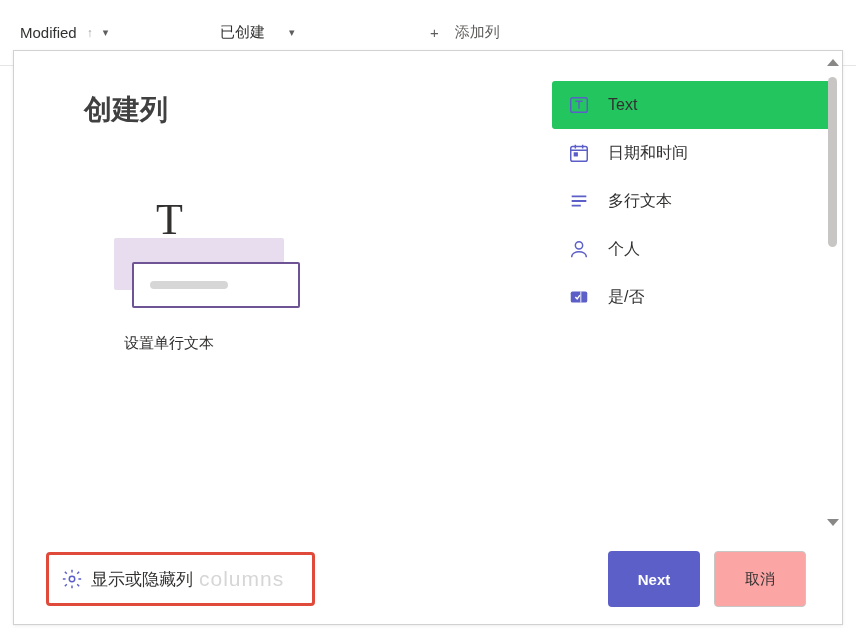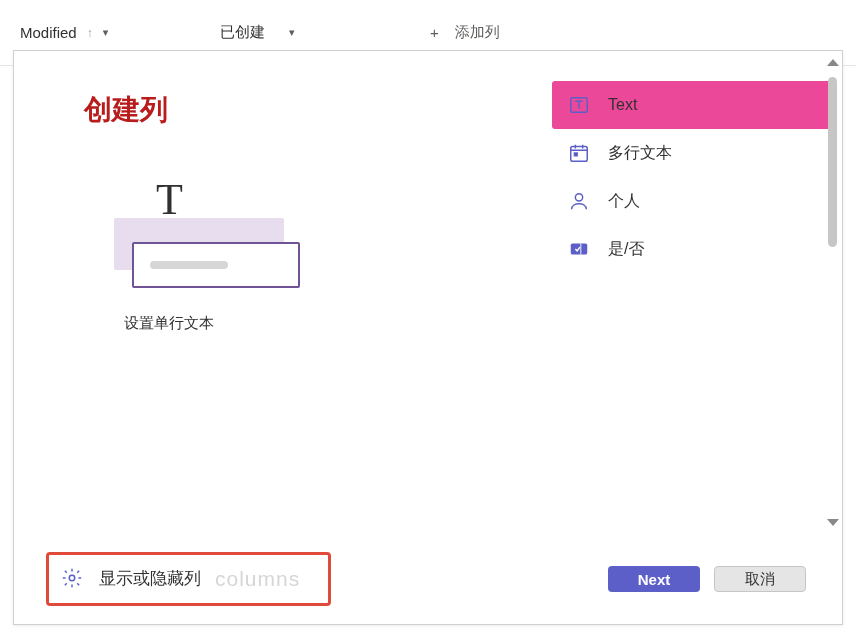--- a/index.html
+++ b/index.html
@@ -70,22 +70,22 @@
       overflow: hidden;
       position: relative;
     }
     .left-panel {
       flex: 1;
       padding: 40px 20px 20px 70px;
     }
     .title {
       font-size: 28px;
       font-weight: 600;
-      color: #b91c1c;
-      margin-bottom: 45px;
+      color: #404040;
+      margin-bottom: 65px;
     }
     .preview-graphic {
       width: 200px;
       height: 140px;
       position: relative;
       margin-left: 20px;
     }
     .preview-back {
       position: absolute;
       top: 44px;
@@ -136,21 +136,21 @@
       display: flex;
       align-items: center;
       gap: 18px;
       padding: 13px 16px;
       font-size: 16px;
       color: #323130;
       border-radius: 3px;
       cursor: pointer;
     }
     .type-item.selected {
-      background: #ec4899;
+      background: #22c55e;
     }
     .type-icon {
       width: 22px;
       height: 22px;
       display: flex;
       align-items: center;
       justify-content: center;
       flex-shrink: 0;
     }
     .type-icon svg {
@@ -194,54 +194,55 @@
       display: flex;
       align-items: center;
       justify-content: space-between;
       padding: 0 36px 0 32px;
     }
     .show-hide-wrap {
       border: 3px solid #e04a3a;
       border-radius: 4px;
       padding: 12px 28px 12px 12px;
       display: flex;
-      gap: 16px;
+      align-items: center;
+      gap: 8px;
     }
     .show-hide-label {
       font-size: 17px;
       color: #323130;
     }
     .ghost-text {
       color: #d6d6d6;
       font-size: 21px;
       margin-left: -2px;
       letter-spacing: 1px;
     }
     .footer-buttons {
       display: flex;
       gap: 14px;
     }
     .btn {
       min-width: 92px;
-      height: 26px;
+      height: 56px;
       border-radius: 4px;
       font-size: 15px;
       display: flex;
       align-items: center;
       justify-content: center;
       cursor: pointer;
     }
     .btn-primary {
       background: #5b5fc7;
       color: #fff;
       border: none;
       font-weight: 600;
     }
     .btn-secondary {
-      background: #e5e5e5;
+      background: #fca5a5;
       color: #323130;
       border: 1px solid #c8c6c4;
     }
   </style>
 </head>
 <body>
 
 <div class="top-bar">
   <div class="col-header modified">
     <span>Modified</span>
@@ -289,23 +290,31 @@
 
 
       <div class="type-item">
         <span class="type-icon">
           <svg viewBox="0 0 24 24" fill="none" stroke="#5b5fc7" stroke-width="1.6">
             <rect x="3" y="5" width="18" height="16" rx="2"></rect>
             <path d="M3 9h18M8 3v4M16 3v4"></path>
             <rect x="7" y="12" width="3" height="3" fill="#5b5fc7"></rect>
           </svg>
         </span>
+        <span>日期和时间</span>
+      </div>
+
+      <div class="type-item">
+        <span class="type-icon">
+          <svg viewBox="0 0 24 24" fill="none" stroke="#5b5fc7" stroke-width="2">
+            <path d="M4 7h16M4 12h16M4 17h10"></path>
+          </svg>
+        </span>
         <span>多行文本</span>
       </div>
-
 
       <div class="type-item">
         <span class="type-icon">
           <svg viewBox="0 0 24 24" fill="none" stroke="#5b5fc7" stroke-width="1.6">
             <circle cx="12" cy="8" r="4"></circle>
             <path d="M4 21c0-4 4-6 8-6s8 2 8 6"></path>
           </svg>
         </span>
         <span>个人</span>
       </div>

